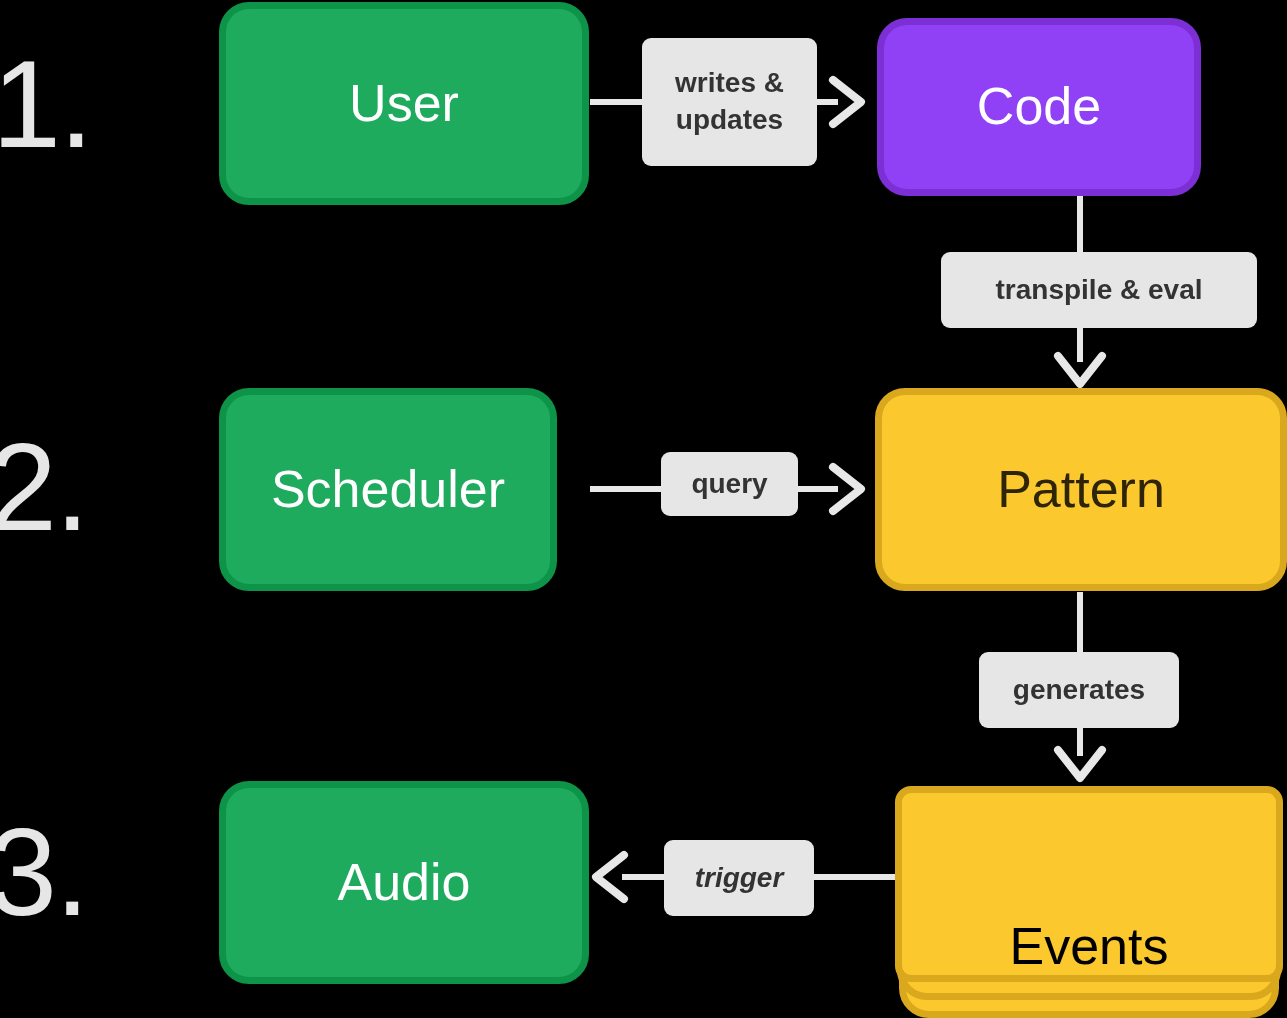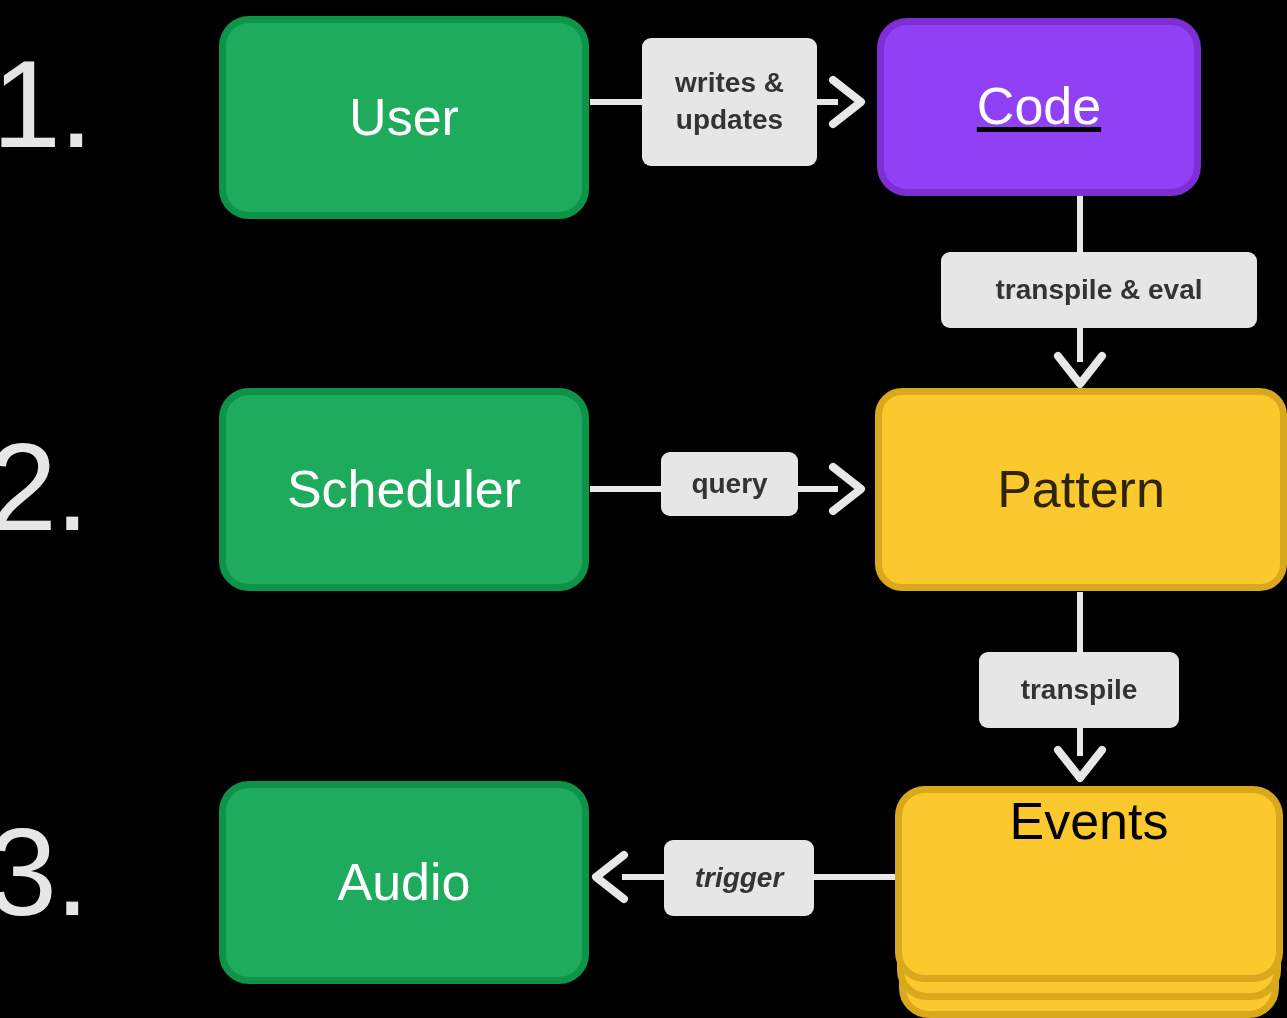--- a/index.html
+++ b/index.html
@@ -72,25 +72,25 @@
   .stack-layer {
     position: absolute;
     box-sizing: border-box;
     border-radius: 30px;
     background: #fbc82e;
     border: 7px solid #d9a81d;
   }
   .stack-front {
     position: absolute;
     box-sizing: border-box;
-    border-radius: 30px;
+    border-radius: 16px;
     background: #fbc82e;
     border: 7px solid #d9a81d;
     display: flex;
-    align-items: flex-start;
+    align-items: flex-end;
     justify-content: center;
   }
 
   
   .conn-svg {
     position: absolute;
     left: 0;
     top: 0;
     width: 1287px;
     height: 1018px;
@@ -149,44 +149,44 @@
     <line class="conn-line" x1="590" y1="489" x2="838" y2="489"></line>
     <polyline class="conn-head" points="833,467 861,489 833,511"></polyline>
 
     <line class="conn-line" x1="1080" y1="592" x2="1080" y2="756"></line>
     <polyline class="conn-head" points="1058,750 1080,778 1102,750"></polyline>
 
     <line class="conn-line" x1="895" y1="877" x2="622" y2="877"></line>
     <polyline class="conn-head" points="624,855 596,877 624,899"></polyline>
   </svg>
 
-  <div class="node green" style="left:219px; top:16px; width:370px; height:203px;">
+  <div class="node green" style="left:219px; top:2px; width:370px; height:203px;">
     <span class="node-label">User</span>
   </div>
 
-  <div class="node purple" style="left:877px; top:18px; width:324px; height:178px;text-decoration:underline;">
+  <div class="node purple" style="left:877px; top:18px; width:324px; height:178px;">
     <span class="node-label">Code</span>
   </div>
 
   <div class="edge-label" style="left:642px; top:38px; width:175px; height:128px;">writes &amp;
 updates</div>
 
   <div class="edge-label" style="left:941px; top:252px; width:316px; height:76px;">transpile &amp; eval</div>
 
-  <div class="node green" style="left:219px; top:388px; width:370px; height:203px;justify-content:center;">
+  <div class="node green" style="left:219px; top:388px; width:338px; height:203px;justify-content:center;">
     <span class="node-label">Scheduler</span>
   </div>
 
-  <div class="node yellow" style="left:875px; top:388px; width:412px; height:203px;border-radius:27px;">
+  <div class="node yellow" style="left:875px; top:388px; width:412px; height:203px;">
     <span class="node-label">Pattern</span>
   </div>
 
   <div class="edge-label" style="left:661px; top:452px; width:137px; height:64px;">query</div>
 
-  <div class="edge-label" style="left:979px; top:652px; width:200px; height:76px;">transpile</div>
+  <div class="edge-label" style="left:979px; top:652px; width:200px; height:76px;">generates</div>
 
   <div class="node green" style="left:219px; top:781px; width:370px; height:203px;">
     <span class="node-label">Audio</span>
   </div>
 
   <div class="stack-wrap" style="left:895px; top:786px; width:392px; height:232px;">
     <div class="stack-layer" style="left:4px; top:36px; width:380px; height:196px;"></div>
     <div class="stack-layer" style="left:2px; top:18px; width:384px; height:196px;"></div>
     <div class="stack-front" style="left:0px; top:0px; width:388px; height:196px;">
       <span class="node-label">Events</span>

